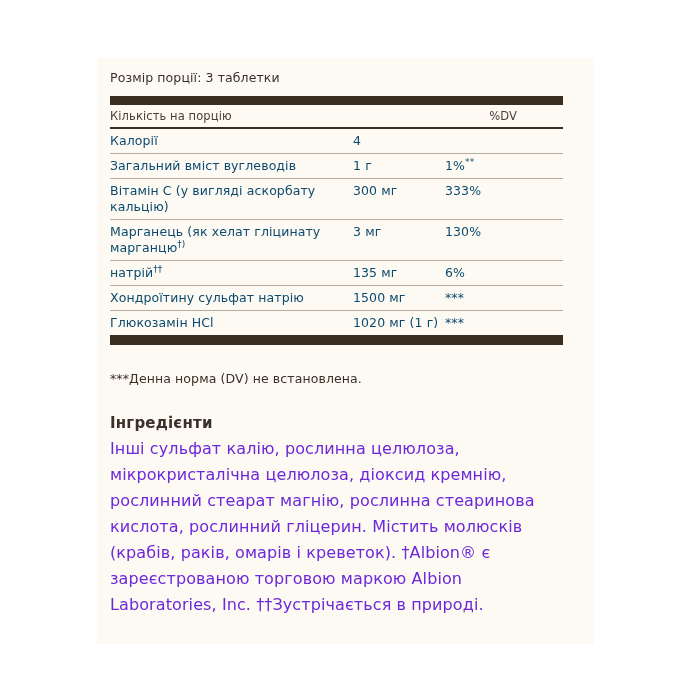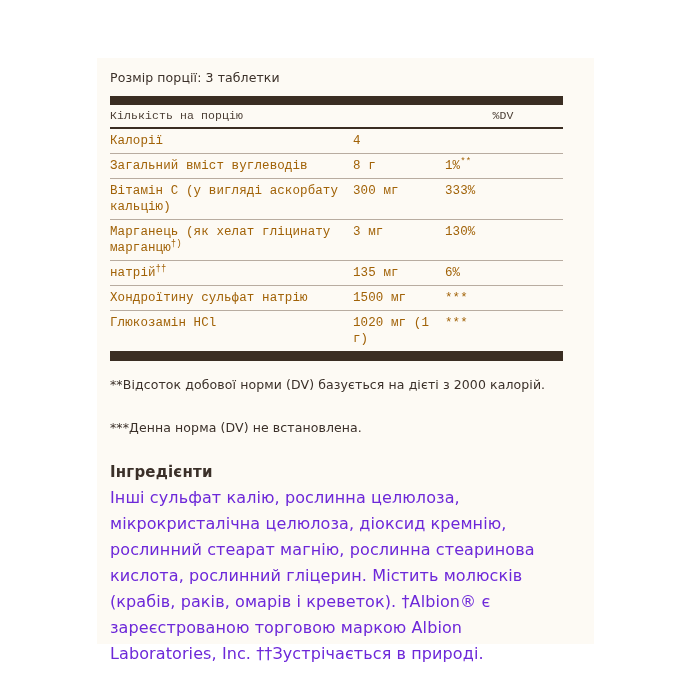--- a/index.html
+++ b/index.html
@@ -47,21 +47,20 @@
     margin-top: 10px;
     width: 453px;
     border-collapse: collapse;
     table-layout: fixed;
   }
   .nf-table td, .nf-table th {
     padding: 0;
     margin: 12px;
     vertical-align: top;
     text-align: left;
-    font-family: Liberation Mono, monospace;
   }
   .bar-row td {
     height: 9px;
     background: #3a2d22;
     padding: 0;
   }
   .bar-row.bottom td {
     height: 10px;
   }
   .hdr-row td {
@@ -72,21 +71,21 @@
     border-bottom: 2px solid #3a2d22;
     letter-spacing: 0.1px;
     white-space: nowrap;
   }
   .hdr-row td.dv {
     text-align: center;
     padding-right: 2px;
   }
   .data-row td {
     font-size: 12.5px;
-    color: #a16207;
+    color: #0c4a6e;
     line-height: 16px;
     padding: 4px 0 4px 0;
     border-bottom: 1px solid #b8aca0;
     letter-spacing: 0.1px;
   }
   .data-row.last td {
     border-bottom: none;
   }
   .col-name { width: 243px; white-space: nowrap; }
   .col-amt  { width: 92px; }
@@ -149,21 +148,21 @@
           </tr>
 
           <tr class="data-row">
             <td><span>Калорії</span><sup class="mark"></sup></td>
             <td class="col-amt">4</td>
             <td class="col-dv"><span></span><sup class="mark"></sup></td>
           </tr>
 
           <tr class="data-row">
             <td><span>Загальний вміст вуглеводів</span><sup class="mark"></sup></td>
-            <td class="col-amt">8 г</td>
+            <td class="col-amt">1 г</td>
             <td class="col-dv"><span>1%</span><sup class="mark">**</sup></td>
           </tr>
 
           <tr class="data-row">
             <td><span>Вітамін C (у вигляді аскорбату кальцію)</span><sup class="mark"></sup></td>
             <td class="col-amt">300 мг</td>
             <td class="col-dv"><span>333%</span><sup class="mark"></sup></td>
           </tr>
 
           <tr class="data-row">
@@ -190,21 +189,20 @@
             <td class="col-dv dvstars"><span>***</span><sup class="mark"></sup></td>
           </tr>
 
           <tr class="bar-row bottom">
             <td colspan="3"></td>
           </tr>
 
         </tbody>
       </table>
 
-      <div class="footnote fn1">**Відсоток добової норми (DV) базується на дієті з 2000 калорій.</div>
 
       <div class="footnote fn2">***Денна норма (DV) не встановлена.</div>
 
       <div class="ingredients-heading">Інгредієнти</div>
 
       <div class="ingredients-body">Інші сульфат калію, рослинна целюлоза, мікрокристалічна целюлоза, діоксид кремнію, рослинний стеарат магнію, рослинна стеаринова кислота, рослинний гліцерин. Містить молюсків (крабів, раків, омарів і креветок). †Albion® є зареєстрованою торговою маркою Albion Laboratories, Inc. ††Зустрічається в природі.</div>
 
     </div>
   </div>
 </div>

